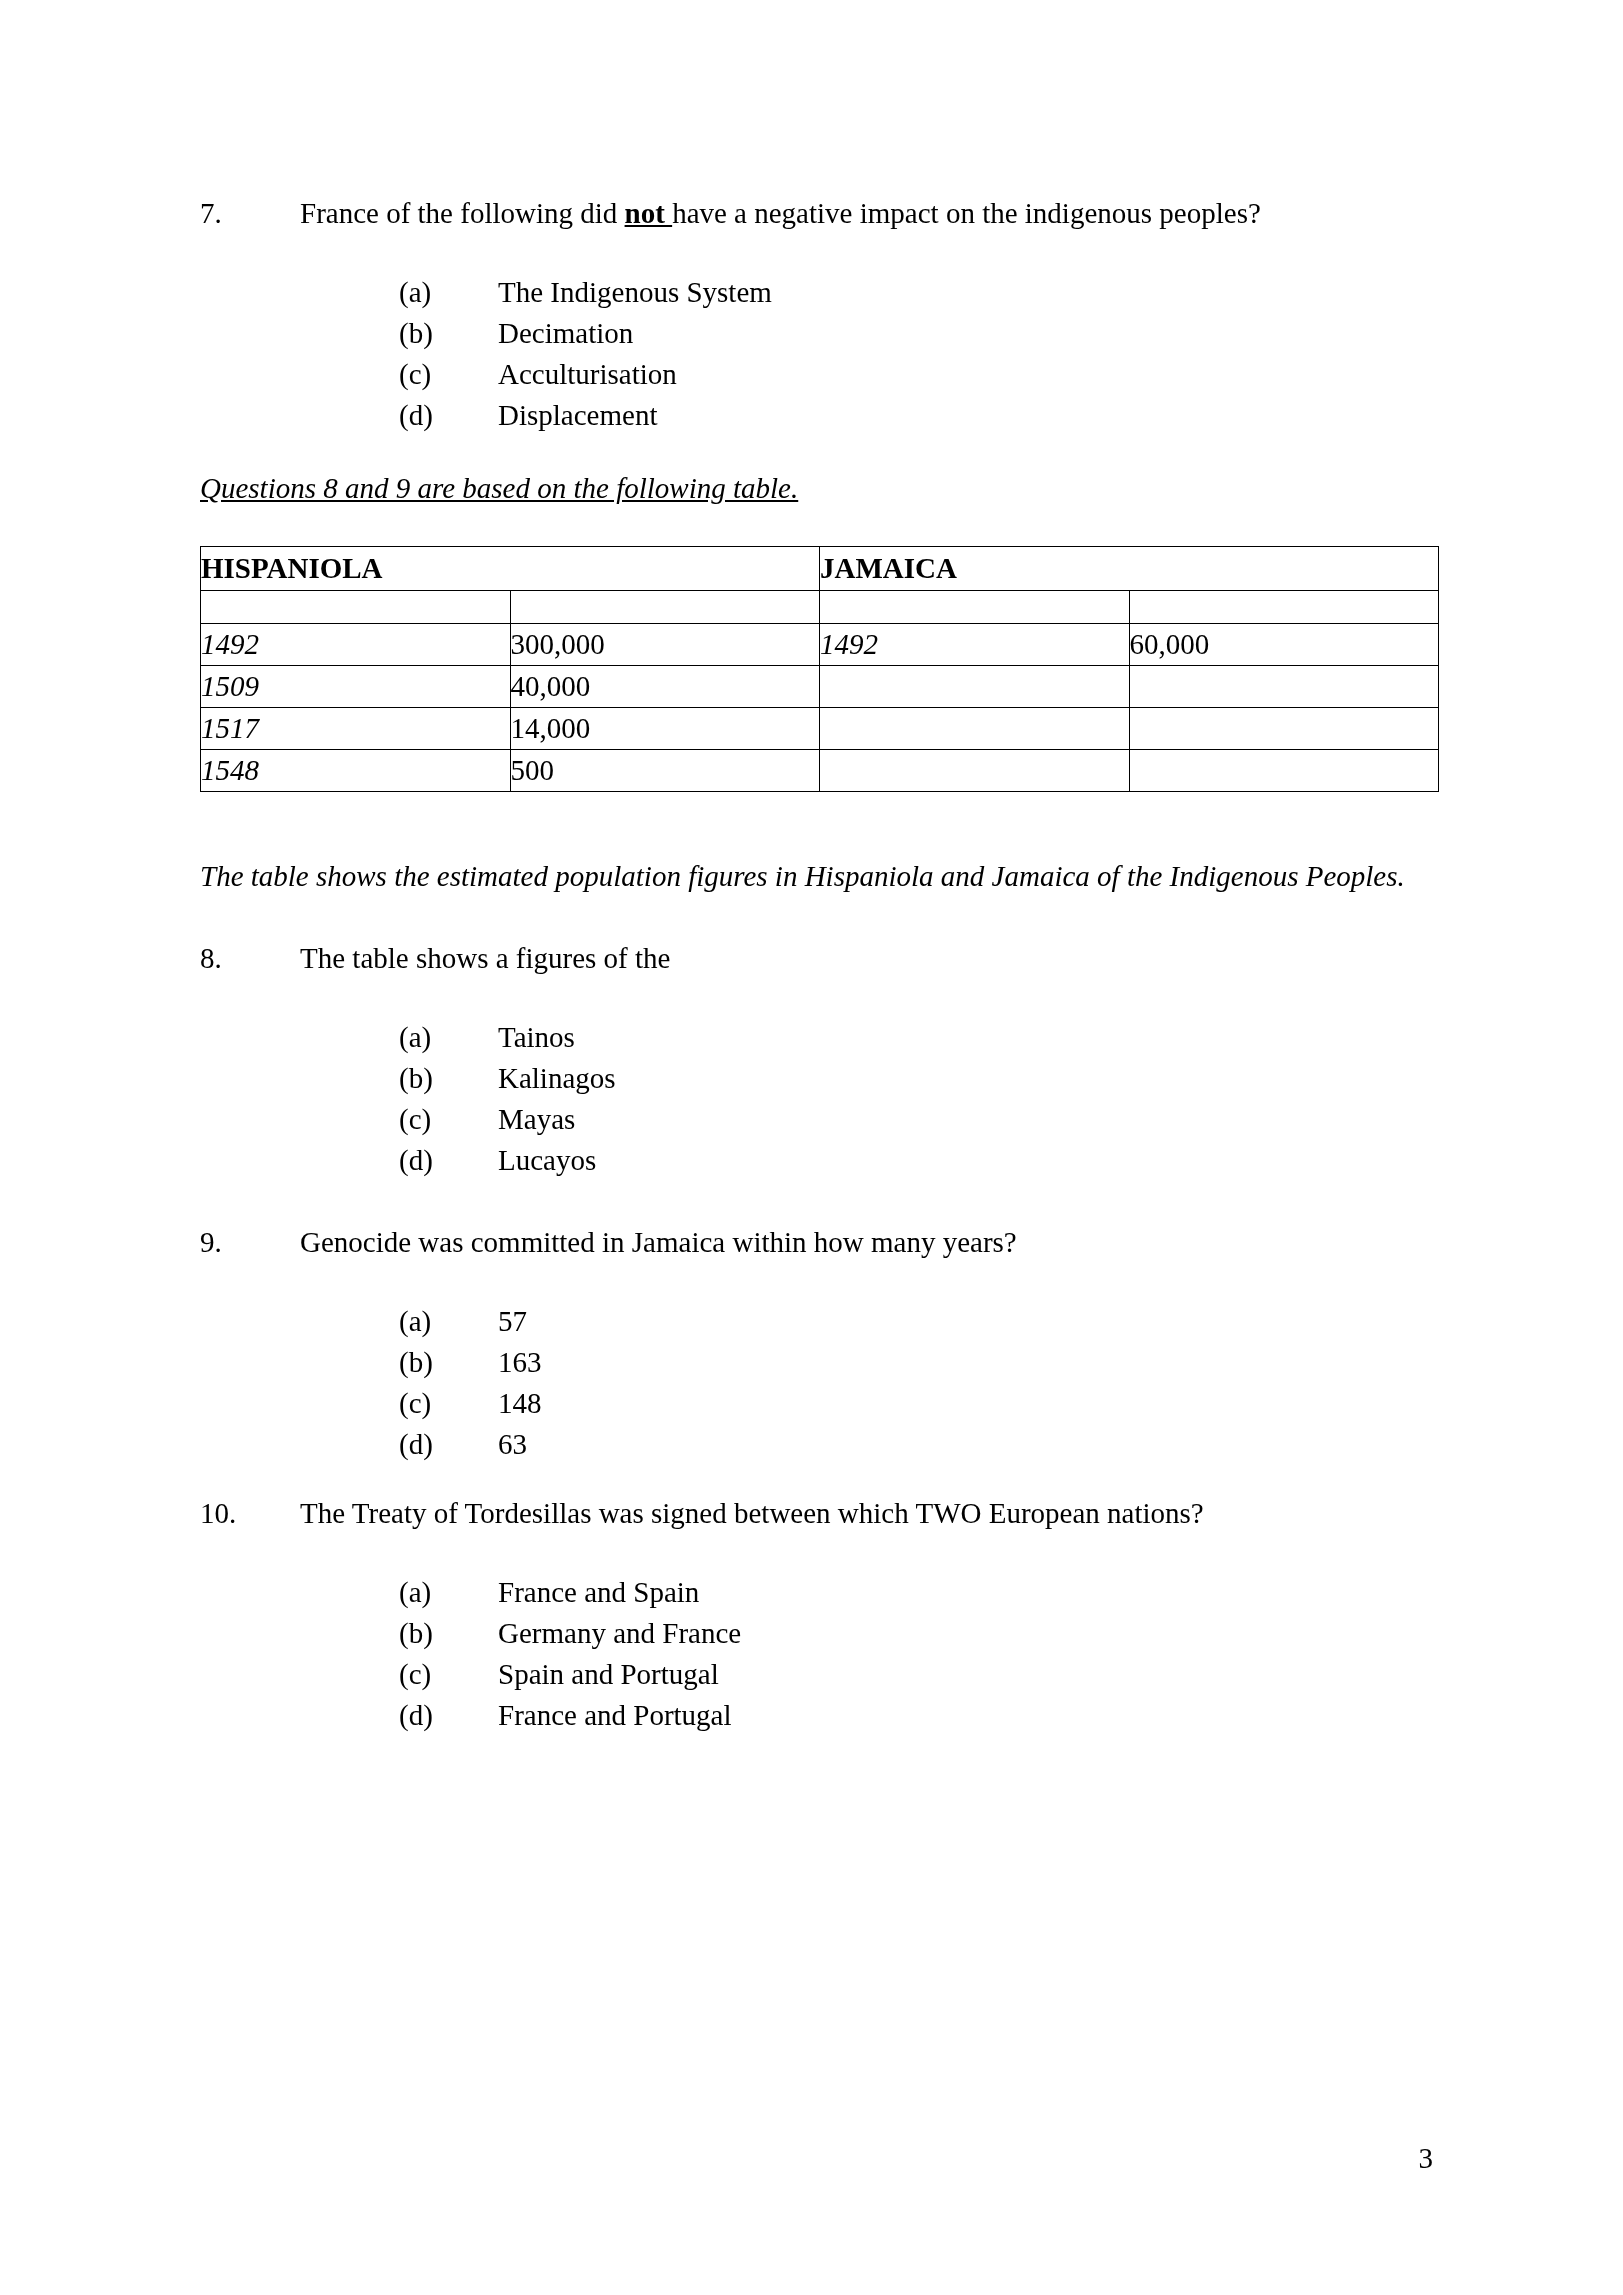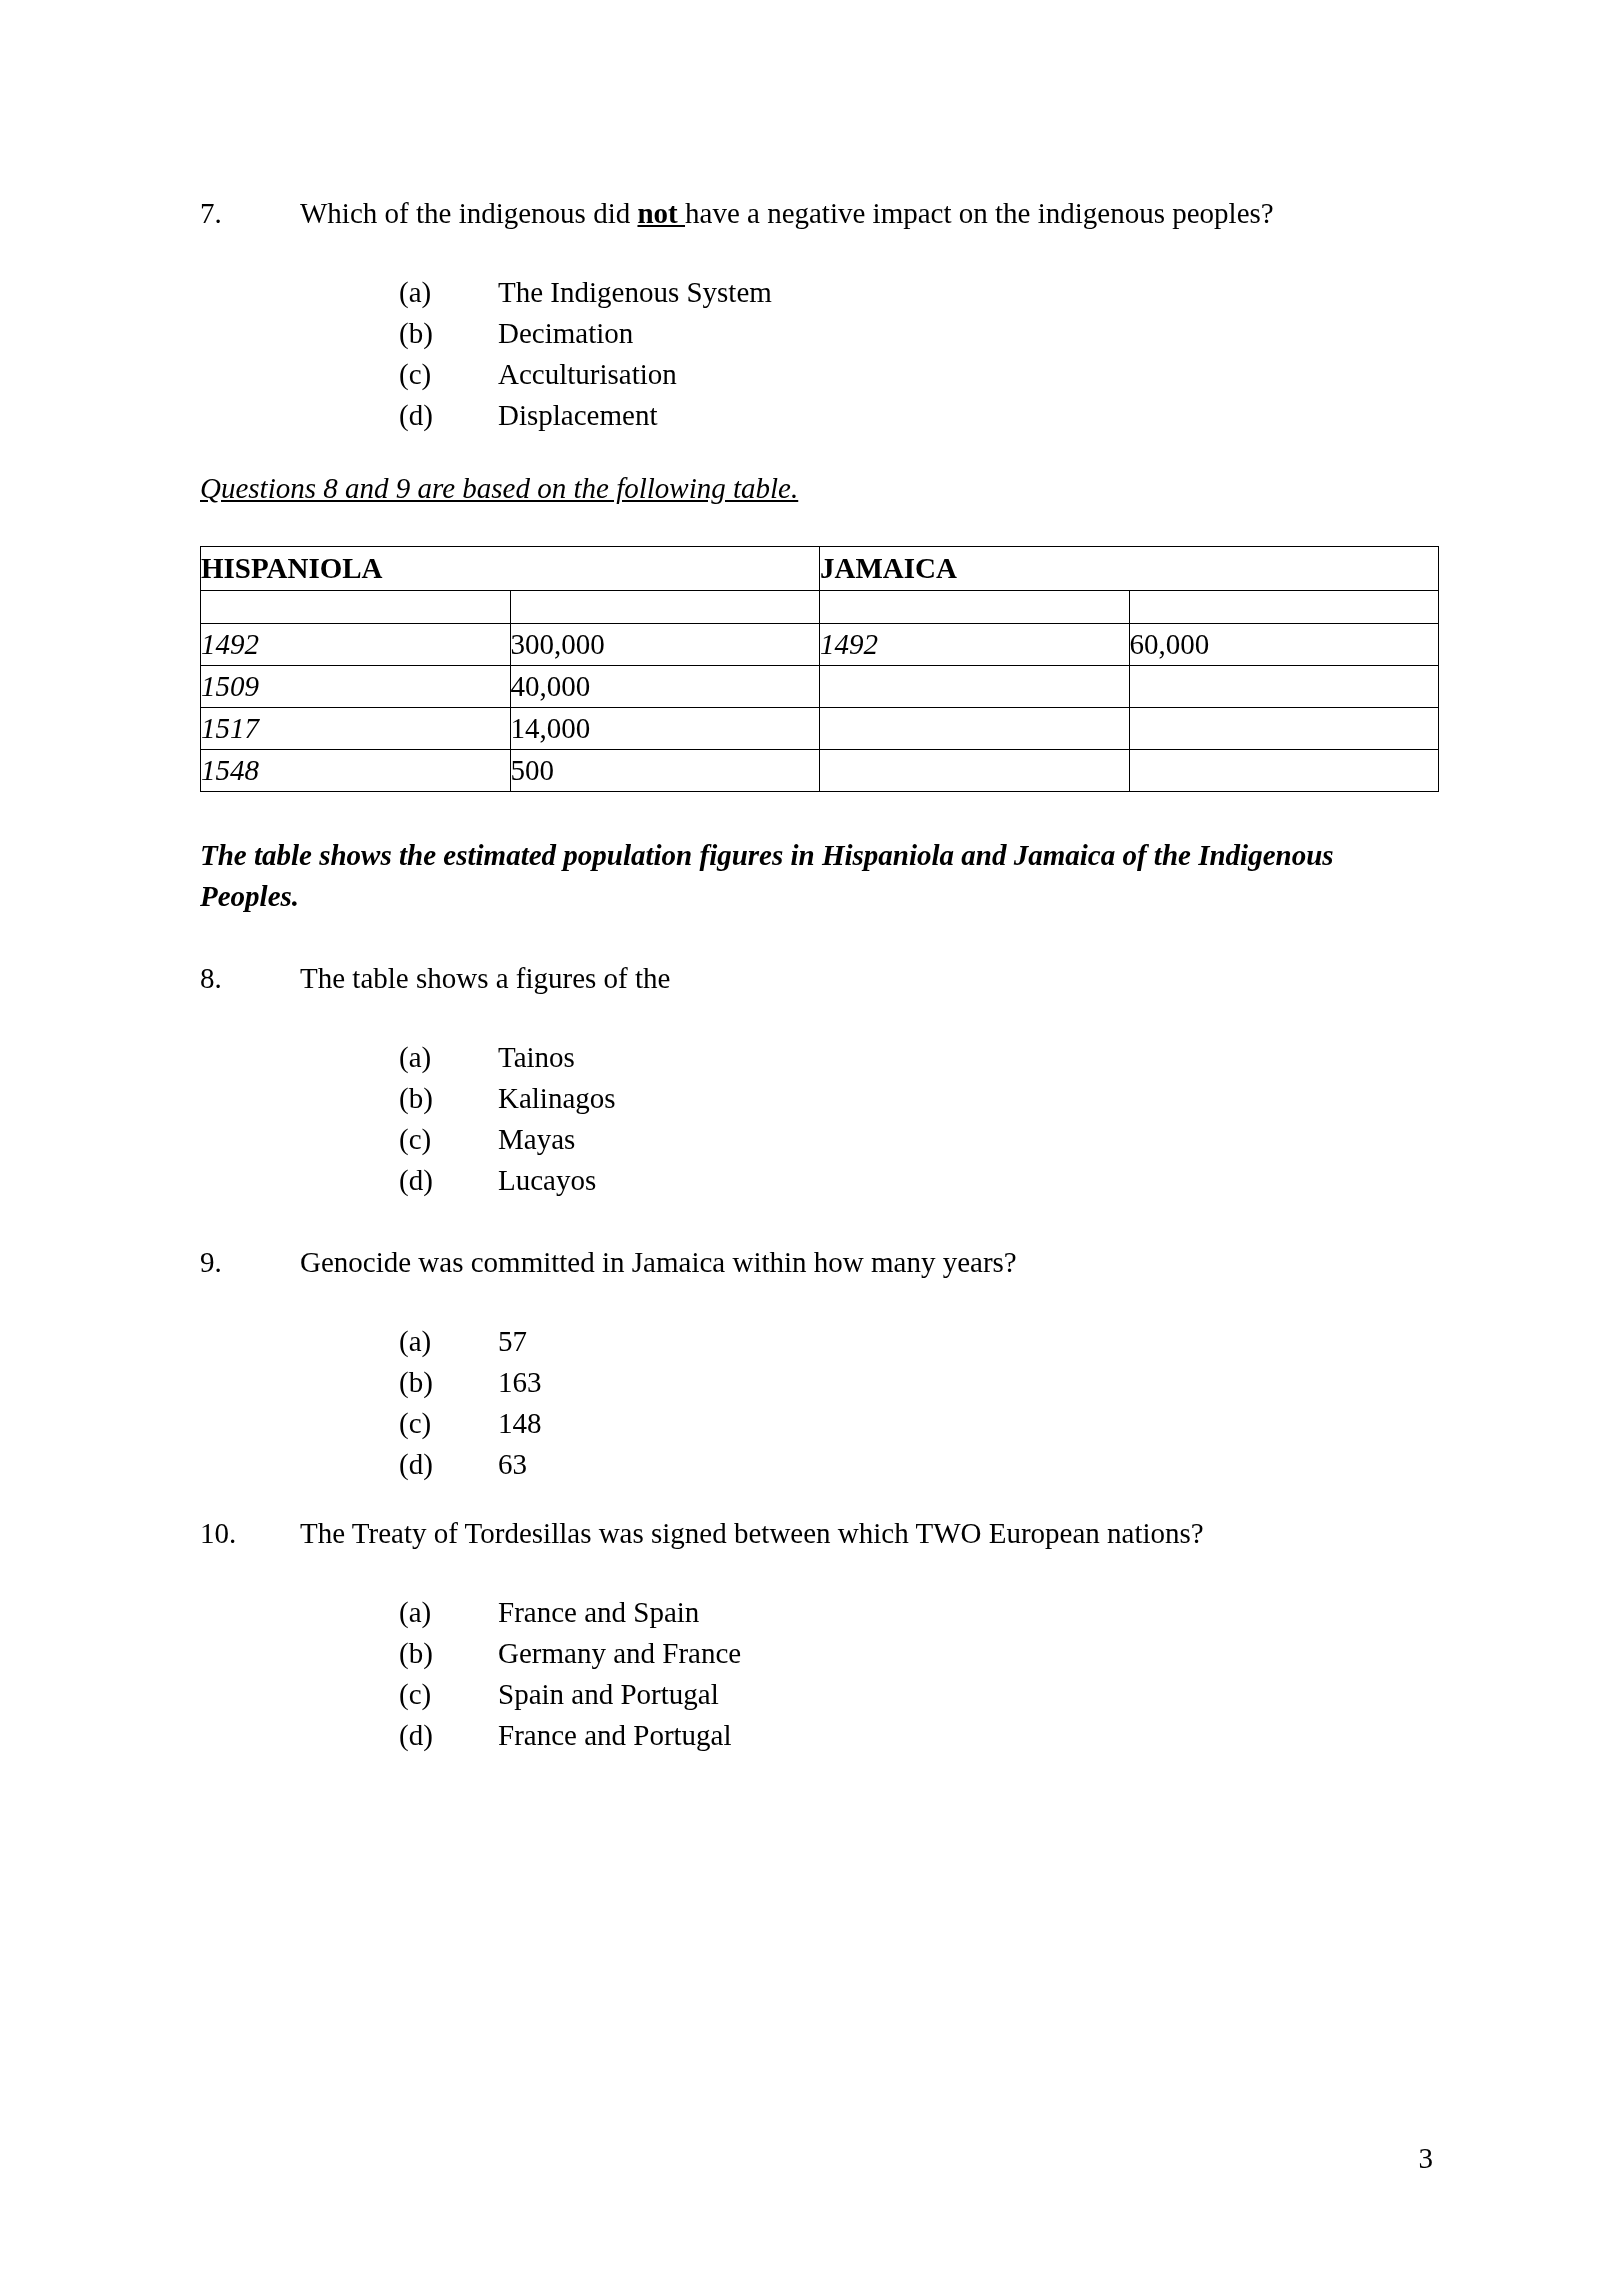--- a/index.html
+++ b/index.html
@@ -43,22 +43,22 @@
     overflow: hidden;
   }
   table.pop-table .th {
     font-weight: bold;
     height: 44px;
   }
   table.pop-table .spacer-row td { height: 33px; }
   table.pop-table .data-row td { height: 42px; }
   table.pop-table .yr { font-style: italic; }
   .caption {
-    margin-top: 43px;
-    font-weight: bold;
+    margin-top: 64px;
+    font-weight: normal;
     font-style: italic;
     line-height: 41px;
     max-width: 1210px;
   }
   .question-block { margin-top: 41px; }
   .question-block.q10 { margin-top: 28px; }
   .page-number {
     position: absolute;
     top: 2138px;
     right: 190px;
@@ -66,21 +66,21 @@
   }
 </style>
 </head>
 <body>
 
 <div class="page">
 
   <div class="question-block q7" style="margin-top:0;">
     <div class="q-row">
       <span class="q-num">7.</span>
-      <span class="q-text"><span>Which of the indigenous did </span><span class="bu">not </span><span>have a negative impact on the indigenous peoples?</span></span>
+      <span class="q-text"><span>France of the following did </span><span class="bu">not </span><span>have a negative impact on the indigenous peoples?</span></span>
     </div>
     <div class="options">
       <div class="option">
         <span class="opt-label">(a)</span>
         <span class="opt-text">The Indigenous System</span>
       </div>
       <div class="option">
         <span class="opt-label">(b)</span>
         <span class="opt-text">Decimation</span>
       </div>

